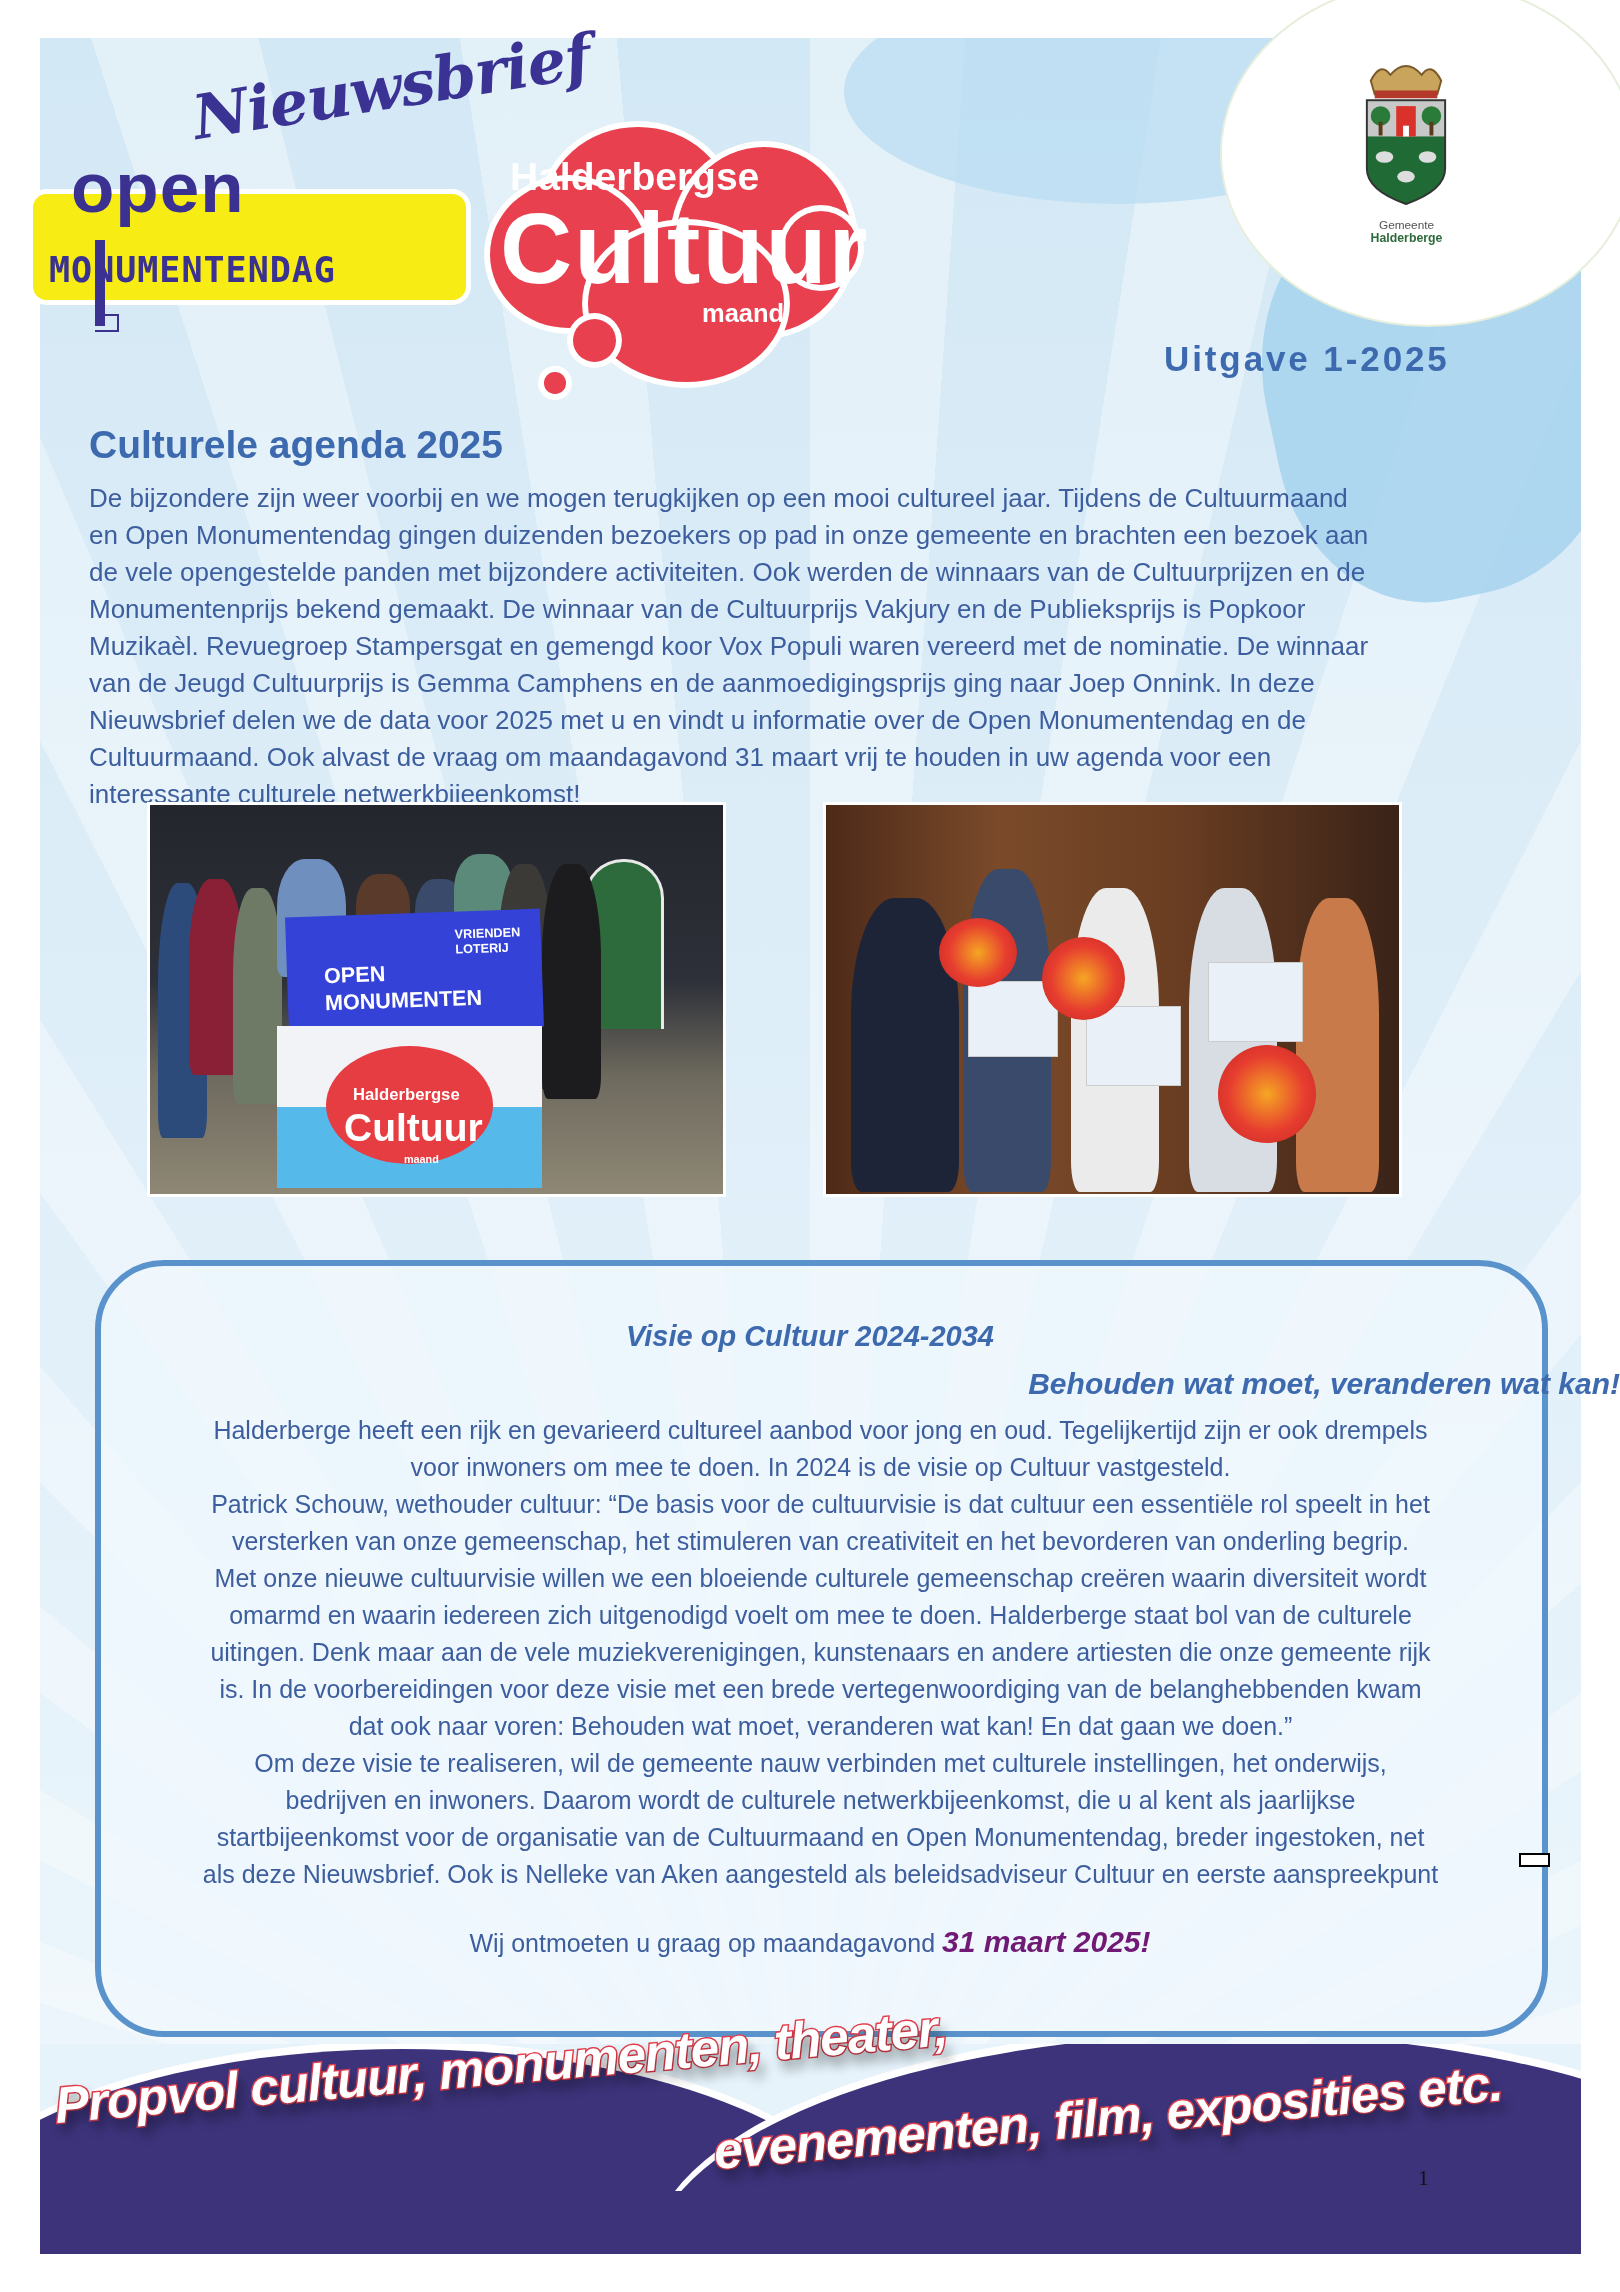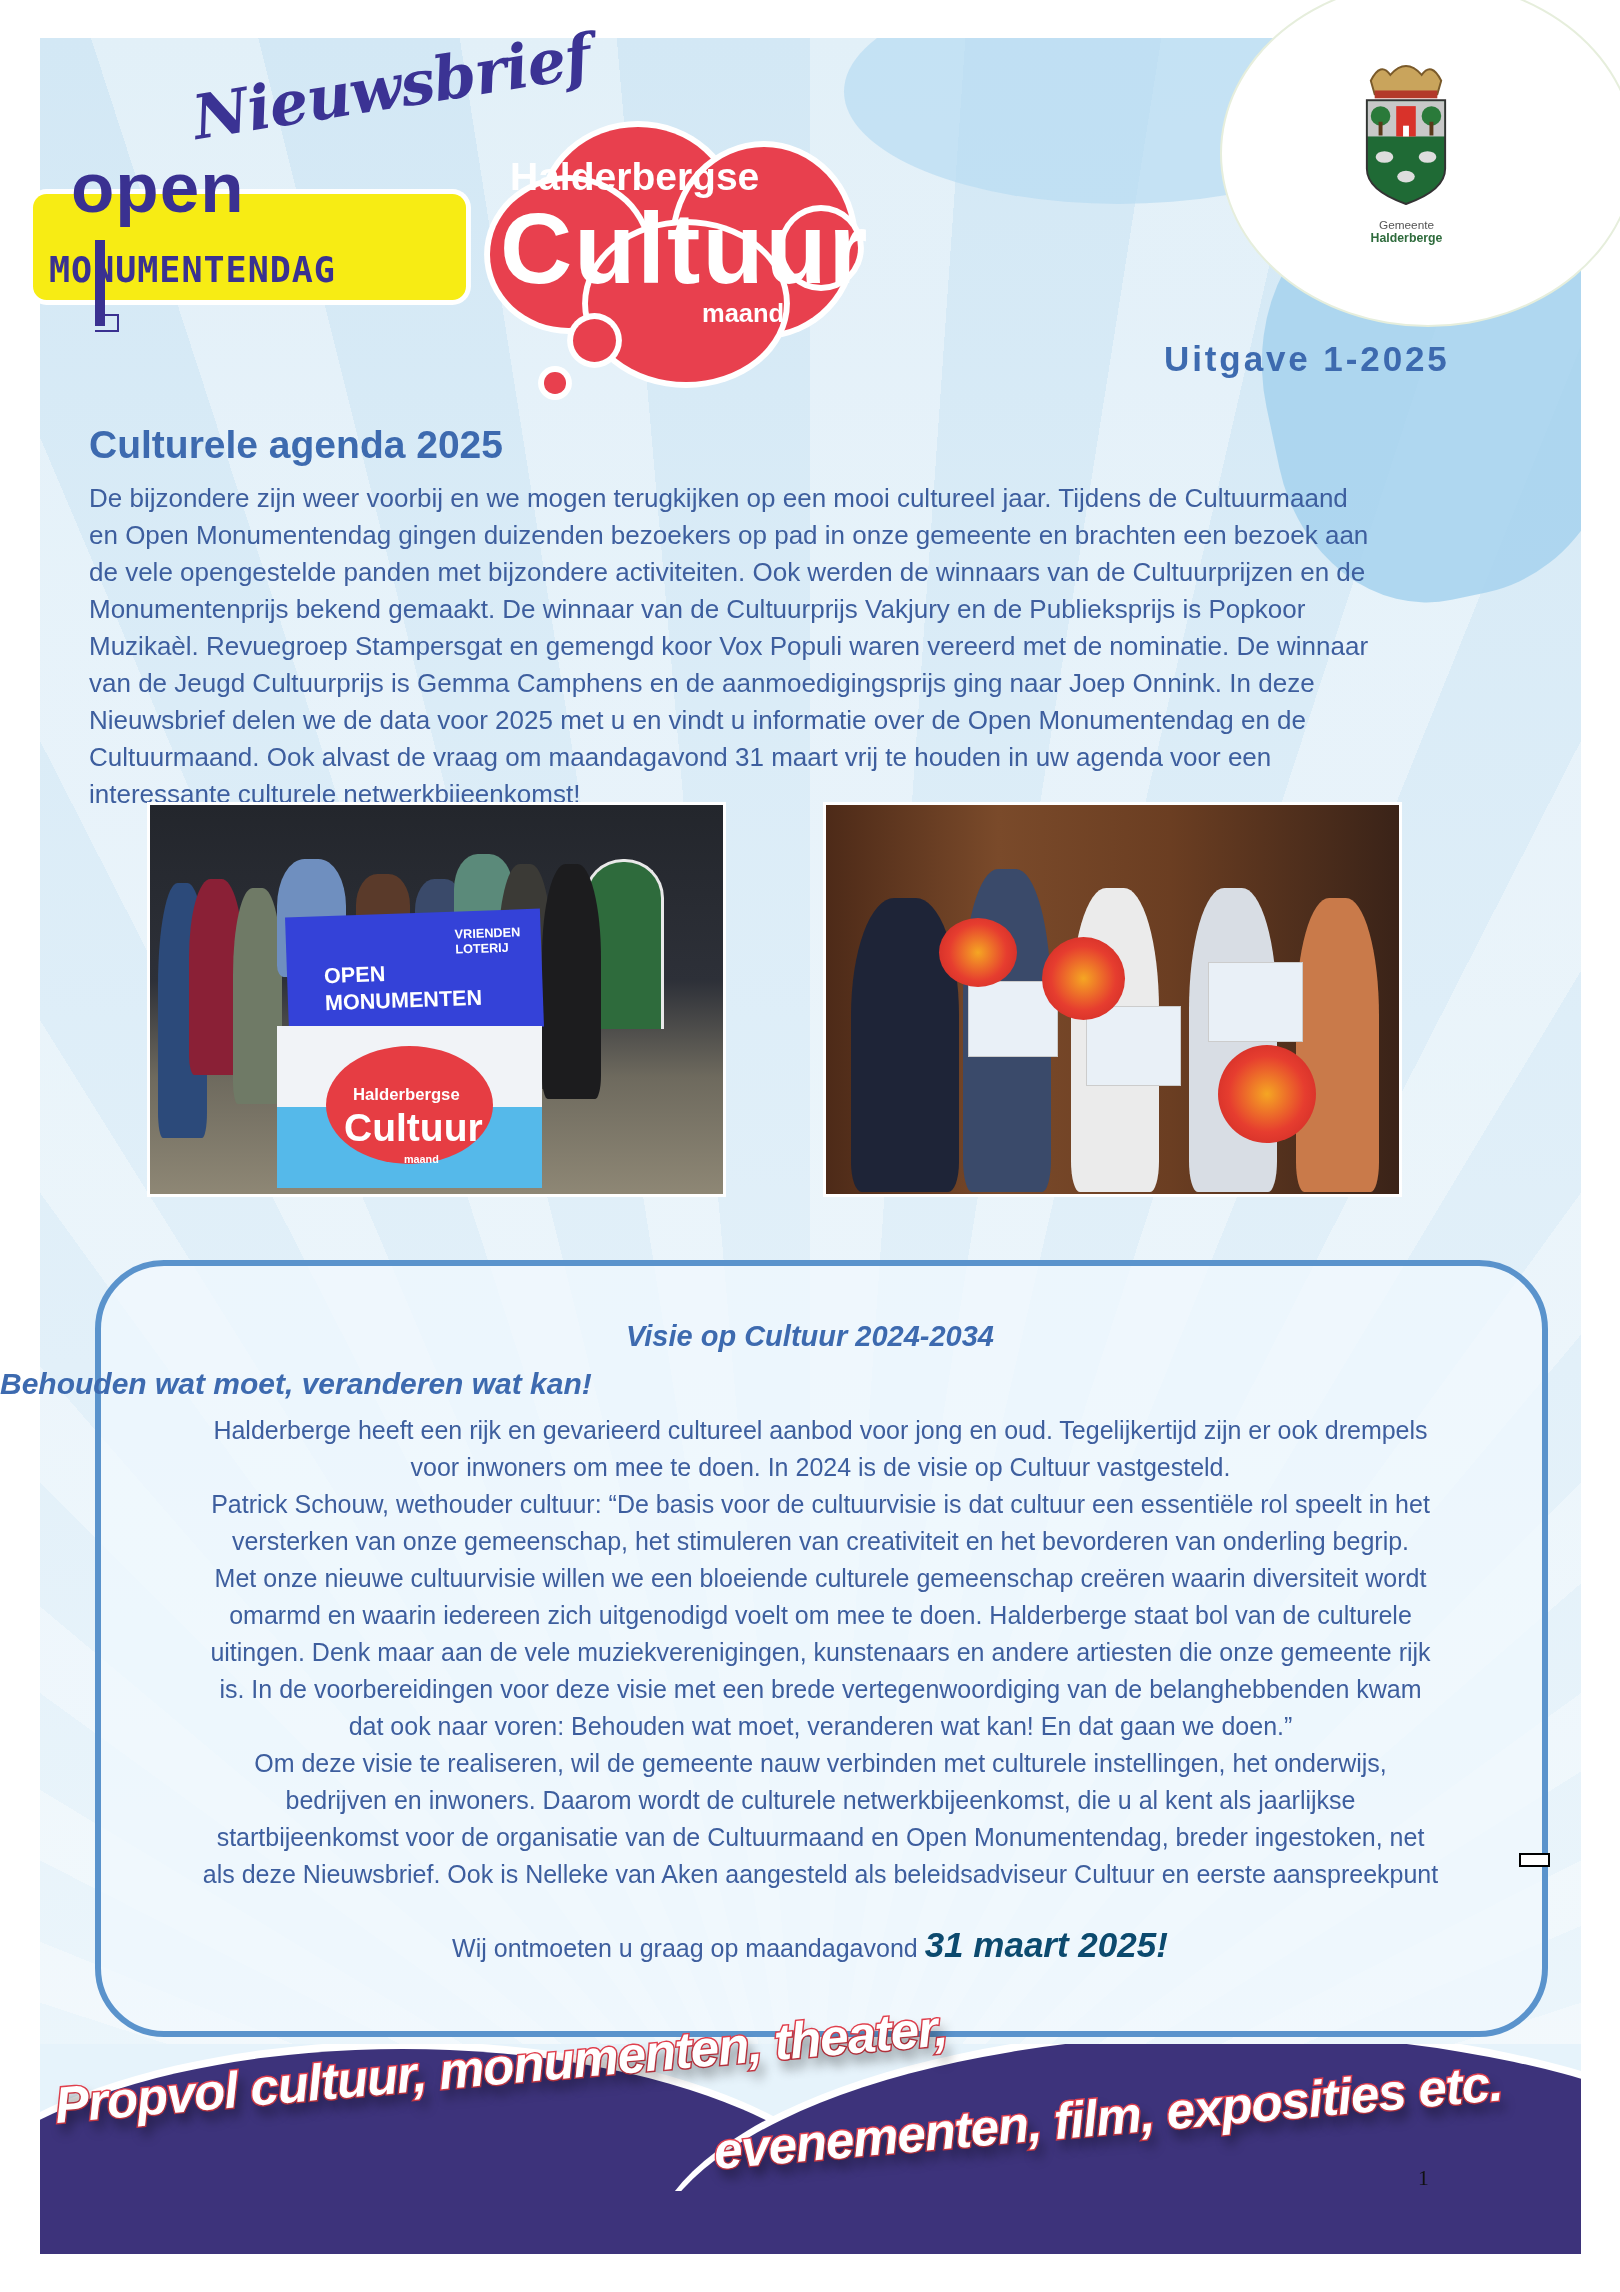--- a/index.html
+++ b/index.html
@@ -67,27 +67,27 @@
   .banner-white span { position:absolute; color:#fff; font-weight:bold; }
   .door { position:absolute; right:59px; top:54px; width:74px; height:167px; background:#2e6b3c; border:3.9px solid #e9e9e9; border-bottom:none; border-radius:39px 39px 0 0; }
   .cert { position:absolute; background:#e9f0f7; border:1px solid #ccc; }
   .bouquet { position:absolute; background:radial-gradient(circle,#f5a623 0%,#e63d2f 55%,#c72525 100%); border-radius:50%; }
 
   
   .vbox { position:absolute; left:95px; top:1260px; width:1441px; height:765px; border:6.9px solid #5a93cc;
     border-radius:69px; background:rgba(240,248,253,0.72); }
   .vtitle { position:absolute; left:0; width:100%; top:1320px; text-align:center; font-size:29px;
     font-style:italic; font-weight:bold; color:#3d6aaf; }
-  .vsub { position:absolute; left:0; width:100%; top:1367px; text-align:left; font-size:30px;
+  .vsub { position:absolute; left:0; width:100%; top:1367px; text-align:right; font-size:30px;
     font-style:italic; font-weight:bold; color:#3d6aaf; }
   .vbody { position:absolute; left:95px; width:1451px; top:1412px; text-align:center; font-size:25px;
     line-height:37px; color:#3d5e9e; }
   .vbody p { margin:0; white-space:nowrap; }
   .vclose { position:absolute; left:0; width:1620px; top:1925px; text-align:center; font-size:25px; color:#3d5e9e; }
-  .vclose b { font-style:italic; font-size:35px; color:#0c4a6e; }
+  .vclose b { font-style:italic; font-size:30px; color:#701a75; }
   .handle { position:absolute; left:1519px; top:1853px; width:27.4px; height:9.8px; border:2.9px solid #000; background:#fff; }
 
   
   .footer { position:absolute; left:40px; top:2044px; width:1541px; height:210px; overflow:hidden; }
   .footer .sky { position:absolute; inset:0; background:#e6f3fb; }
   .footer .hillL { position:absolute; left:-118px; top:4.9px; width:961px; height:412px; background:#3d337b;
     border-radius:50%; box-shadow:0 -7.8px 0 0 #ffffff; }
   .footer .hillR { position:absolute; left:608px; top:-9.8px; width:1176px; height:470px; background:#3d337b;
     border-radius:50%; box-shadow:0 -7.8px 0 0 #ffffff; }
   .footer .base { position:absolute; left:0; top:147px; width:100%; height:69px; background:#3d337b; }

